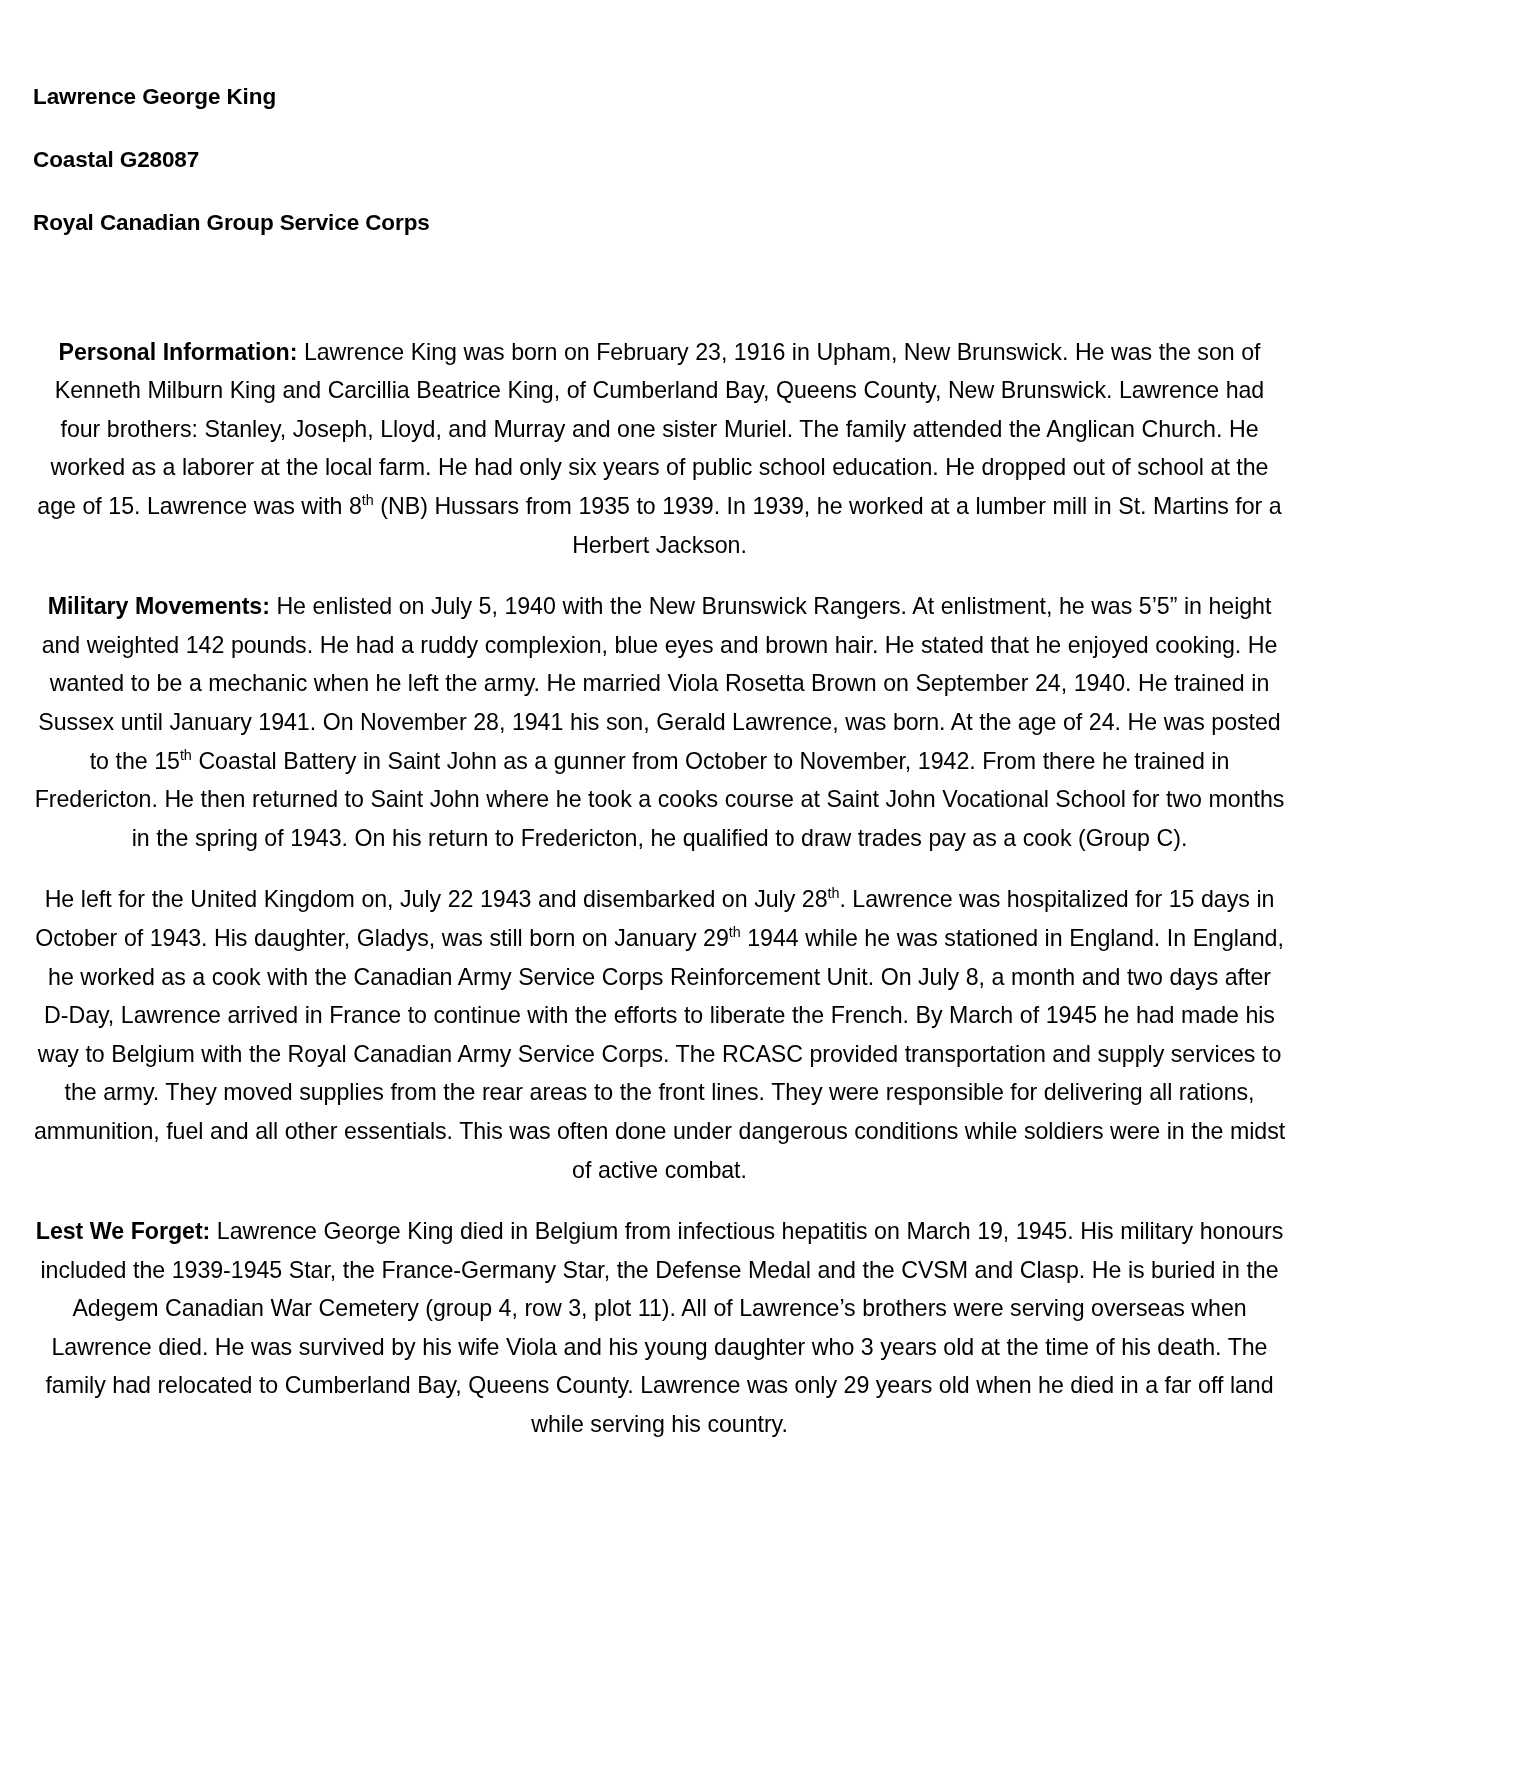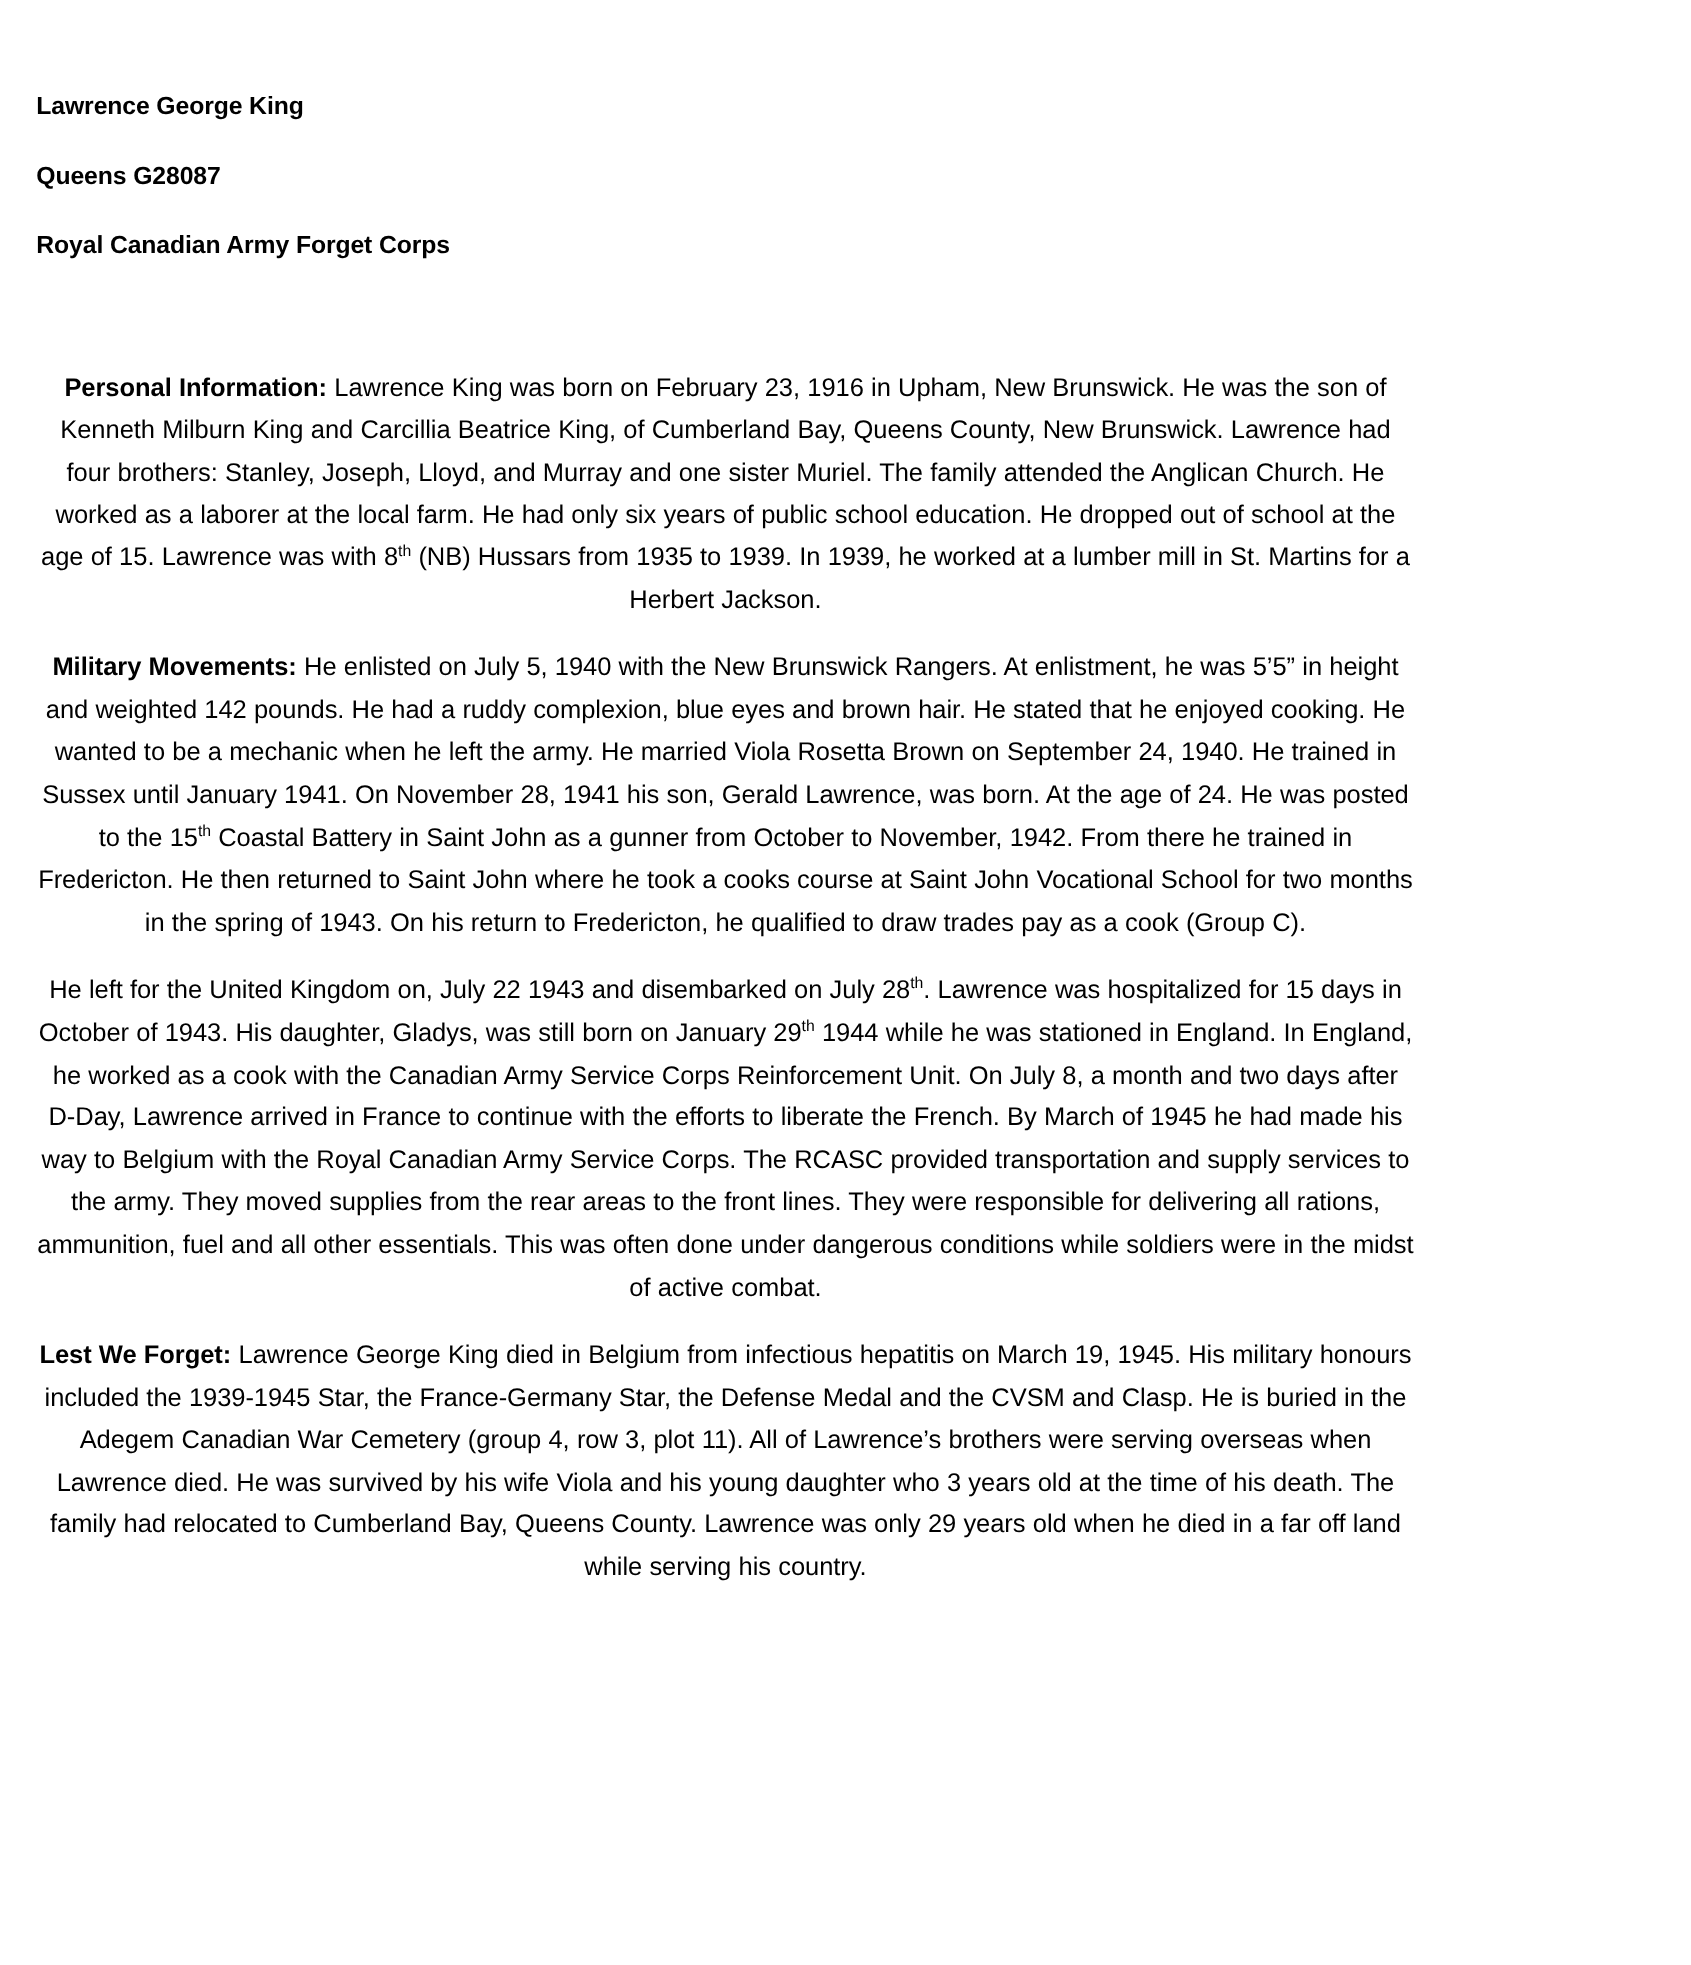--- a/index.html
+++ b/index.html
@@ -57,23 +57,23 @@
   }
 </style>
 </head>
 <body>
 
 <div class="page">
   <div class="doc-body">
 
     <div class="heading-line first">Lawrence George King</div>
 
-    <div class="heading-line">Queens G28087</div>
+    <div class="heading-line">Coastal G28087</div>
 
-    <div class="heading-line">Royal Canadian Army Forget Corps</div>
+    <div class="heading-line">Royal Canadian Group Service Corps</div>
 
     <div class="spacer-block"></div>
 
     <p class="para">
       <span class="lead">Personal Information:</span><span> Lawrence King was born on February 23, 1916 in Upham, New Brunswick.  He was the son of Kenneth Milburn King and Carcillia Beatrice King, of Cumberland Bay, Queens County, New Brunswick. Lawrence had four brothers: Stanley, Joseph, Lloyd, and Murray and one sister Muriel. The family attended the Anglican Church. He worked as a laborer at the local farm. He had only six years of public school education. He dropped out of school at the age of 15. Lawrence was with 8</span><sup>th</sup><span> (NB) Hussars from 1935 to 1939. In 1939, he worked at a lumber mill in St. Martins for a Herbert Jackson.</span>
     </p>
 
     <p class="para">
       <span class="lead">Military Movements:</span><span> He enlisted on July 5, 1940 with the New Brunswick Rangers. At enlistment, he was 5’5” in height and weighted 142 pounds. He had a ruddy complexion, blue eyes and brown hair. He stated that he enjoyed cooking. He wanted to be a mechanic when he left the army. He married Viola Rosetta Brown on September 24, 1940. He trained in Sussex until January 1941. On November 28, 1941 his son, Gerald Lawrence, was born. At the age of 24. He was posted to the 15</span><sup>th</sup><span> Coastal Battery in Saint John as a gunner from October to November, 1942. From there he trained in Fredericton. He then returned to Saint John where he took a cooks course at Saint John Vocational School for two months in the spring of 1943. On his return to Fredericton, he qualified to draw trades pay as a cook (Group C).</span>
     </p>

